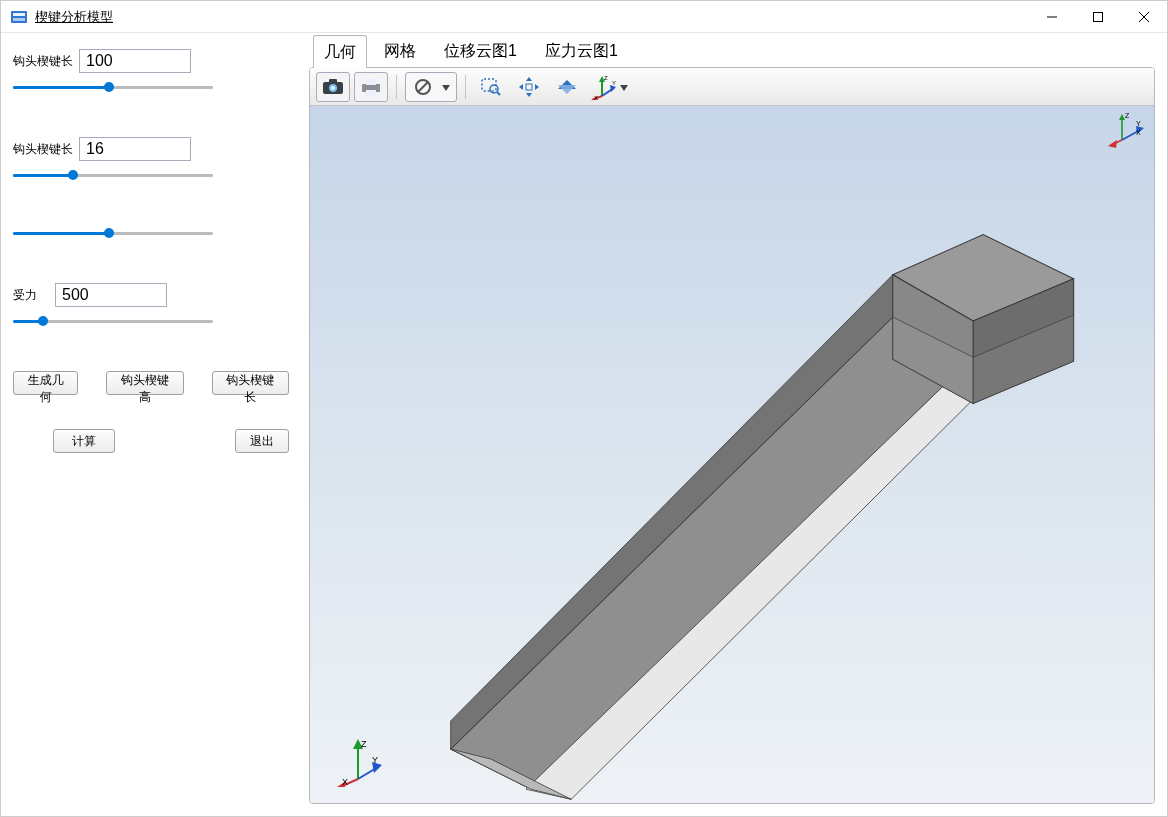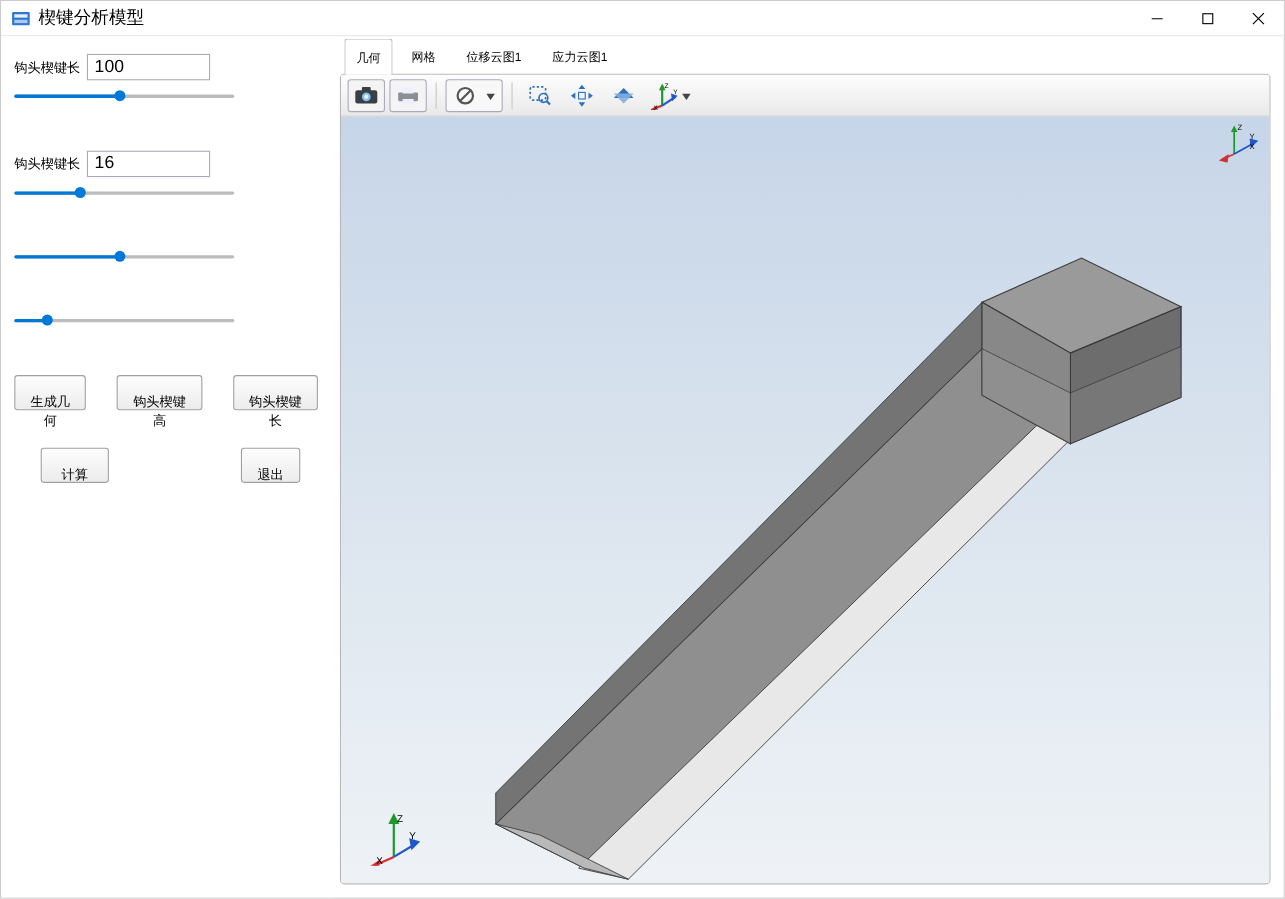--- a/index.html
+++ b/index.html
@@ -21,21 +21,21 @@
     display: flex;
     align-items: center;
     background: #fff;
     border-bottom: 1px solid #e6e6e6;
   }
   .titlebar-icon {
     width: 20px; height: 20px;
     margin: 0 6px 0 8px;
     display:flex; align-items:center; justify-content:center;
   }
-  .titlebar-title { flex: 0 0 auto; font-size: 16px; }
+  .titlebar-title { flex: 0 0 auto; font-size: 13px; text-decoration: underline; }
   .titlebar-spacer { flex: 1; }
   .win-controls { display:flex; height:100%; }
   .win-btn {
     width: 46px; height: 100%;
     display:flex; align-items:center; justify-content:center;
     cursor: default;
   }
 
   
   .content {
@@ -95,49 +95,49 @@
   .slider-thumb {
     position:absolute;
     top: 3px;
     width: 10px; height: 10px;
     background:#0078d7;
     border-radius: 50%;
     transform: translateX(-50%);
   }
 
   .btn-row { display:flex; gap: 28px; margin-bottom: 34px; }
-  .btn-row.second { justify-content:flex-start; gap: 120px; margin-left: 24px; }
+  .btn-row.second { justify-content:flex-end; gap: 120px; margin-left: 24px; }
   button.w-btn {
     height: 24px;
     min-width: 60px;
     background: linear-gradient(#fdfdfd, #ececec);
     border: 1px solid #a0a0a0;
     border-radius: 3px;
     font-family: inherit;
     font-size: 12px;
-    padding: 15px 8px;
+    padding: 0 8px;
     cursor: default;
   }
 
   
   .tabs {
     display:flex;
     align-items:flex-end;
     gap: 6px;
     padding-left: 4px;
     height: 24px;
   }
   .tab {
     height: 22px;
     padding: 16px 10px;
     display:flex; align-items:center;
     border: 1px solid transparent;
     border-bottom:none;
     border-radius: 3px 3px 0 0;
-    font-size: 11px;
+    font-size: 16px;
     cursor:default;
   }
   .tab.active {
     border-color:#b8b8b8;
     background:#fff;
     position:relative;
     top:1px;
   }
 
   
@@ -262,20 +262,24 @@
 
     <div class="param">
       <div class="slider">
         <div class="slider-track"></div>
         <div class="slider-fill" style="width:48%"></div>
         <div class="slider-thumb" style="left:48%"></div>
       </div>
     </div>
 
     <div class="param">
+      <div class="param-row">
+        <label style="width:40px">受力</label>
+        <input type="text" value="500" style="">
+      </div>
       <div class="slider">
         <div class="slider-track"></div>
         <div class="slider-fill" style="width:15%"></div>
         <div class="slider-thumb" style="left:15%"></div>
       </div>
     </div>
 
     <div class="btn-row">
       <button class="w-btn">生成几何</button>
       <button class="w-btn">钩头楔键高</button>

